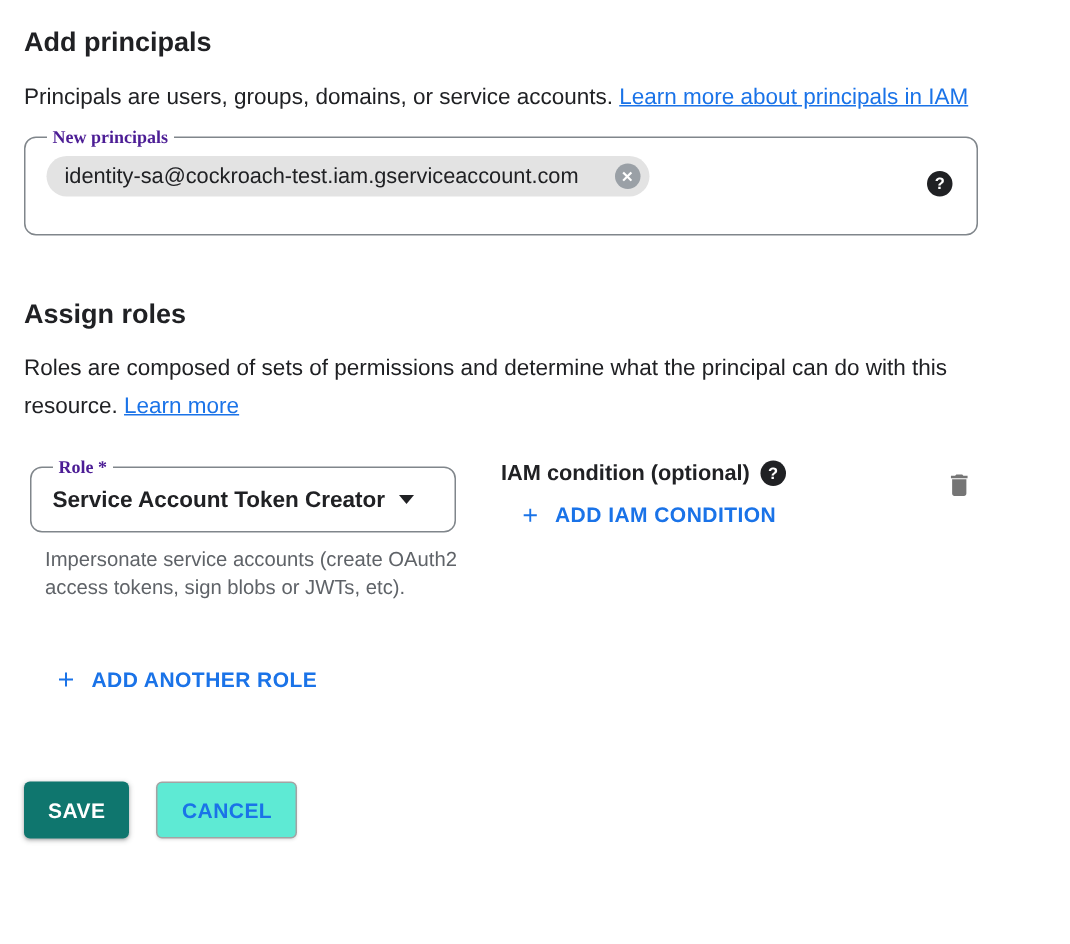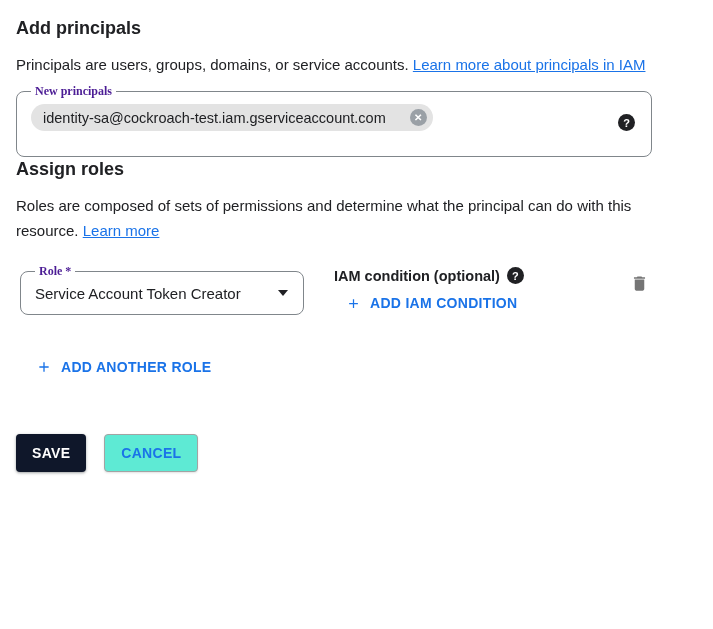--- a/index.html
+++ b/index.html
@@ -89,40 +89,41 @@
     font-size: 11px;
     font-weight: 700;
     display: inline-flex;
     align-items: center;
     justify-content: center;
     cursor: pointer;
     flex: none;
   }
   .field-help { position: absolute; right: 16px; top: 16px; }
 
-  .assign-title { }
+  .assign-title { margin-top: 40px; }
 
   
   .role-row {
     margin-top: 22px;
     margin-left: 4px;
     width: 637px;
     display: flex;
     align-items: flex-start;
   }
   .role-col { width: 296px; flex: none; }
   .role-field {
     width: 284px;
     cursor: pointer;
   }
   .role-field .role-value-row {
     display: flex;
     align-items: center;
-    justify-content: space-between;
+    justify-content: flex-start;
     padding: 5px 2px 2px 2px;
+    font-weight: bold;
   }
   .role-value { font-size: 15px; color: #202124; }
   .caret { flex: none; margin-left: 8px; }
   .role-helper {
     margin-top: 8px;
     padding-left: 10px;
     width: 290px;
     font-size: 13.5px;
     line-height: 19px;
     color: #5f6368;
@@ -169,21 +170,21 @@
   .btn {
     font-family: "Liberation Sans", sans-serif;
     font-size: 14px;
     font-weight: 700;
     letter-spacing: 0.3px;
     border-radius: 4px;
     padding: 10px 16px;
     cursor: pointer;
   }
   .btn-primary {
-    background: #0f172a;
+    background: #0f766e;
     color: #ffffff;
     border: none;
     box-shadow: 0 1px 2px rgba(60,64,67,.3), 0 1px 3px 1px rgba(60,64,67,.15);
   }
   .btn-secondary {
     background: #5eead4;
     color: #1a73e8;
     border: 1px solid #a3a3a3;
     box-shadow: 0 1px 2px rgba(60,64,67,.15);
   }
@@ -215,20 +216,21 @@
     <div class="role-col">
       <fieldset class="outlined-field role-field">
         <legend>Role *</legend>
         <div class="role-value-row">
           <span class="role-value">Service Account Token Creator</span>
           <svg class="caret" width="12" height="7" viewBox="0 0 12 7">
               <path d="M1 0l5 6 5-6z" fill="#202124"></path>
             </svg>
         </div>
       </fieldset>
+      <div class="role-helper">Impersonate service accounts (create OAuth2 access tokens, sign blobs or JWTs, etc).</div>
     </div>
 
     <div class="cond-col">
       <div class="cond-label-row">
         <span>IAM condition (optional)</span>
         <span class="help-badge">?</span>
       </div>
       <button class="text-button add-condition-btn">
         <svg width="15" height="15" viewBox="0 0 24 24">
             <path d="M19 13h-6v6h-2v-6H5v-2h6V5h2v6h6v2z" fill="#1a73e8"></path>

